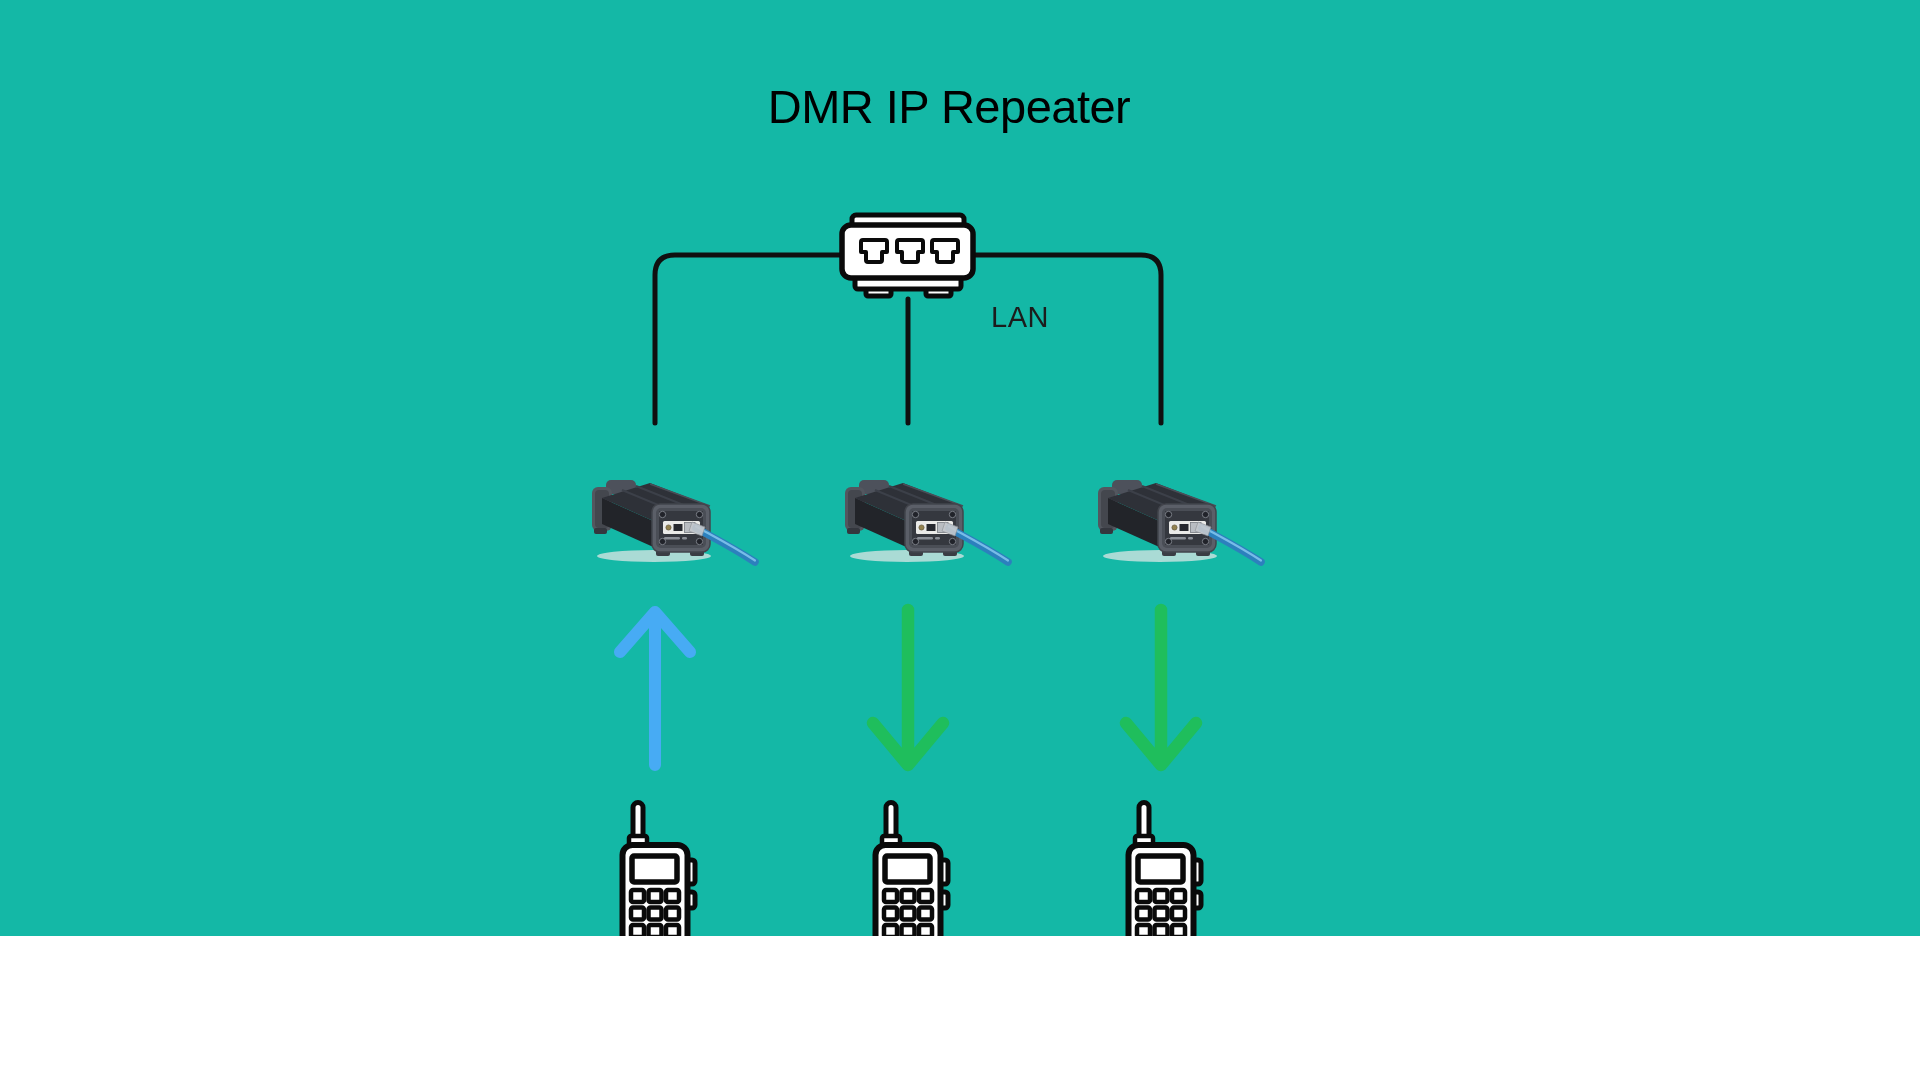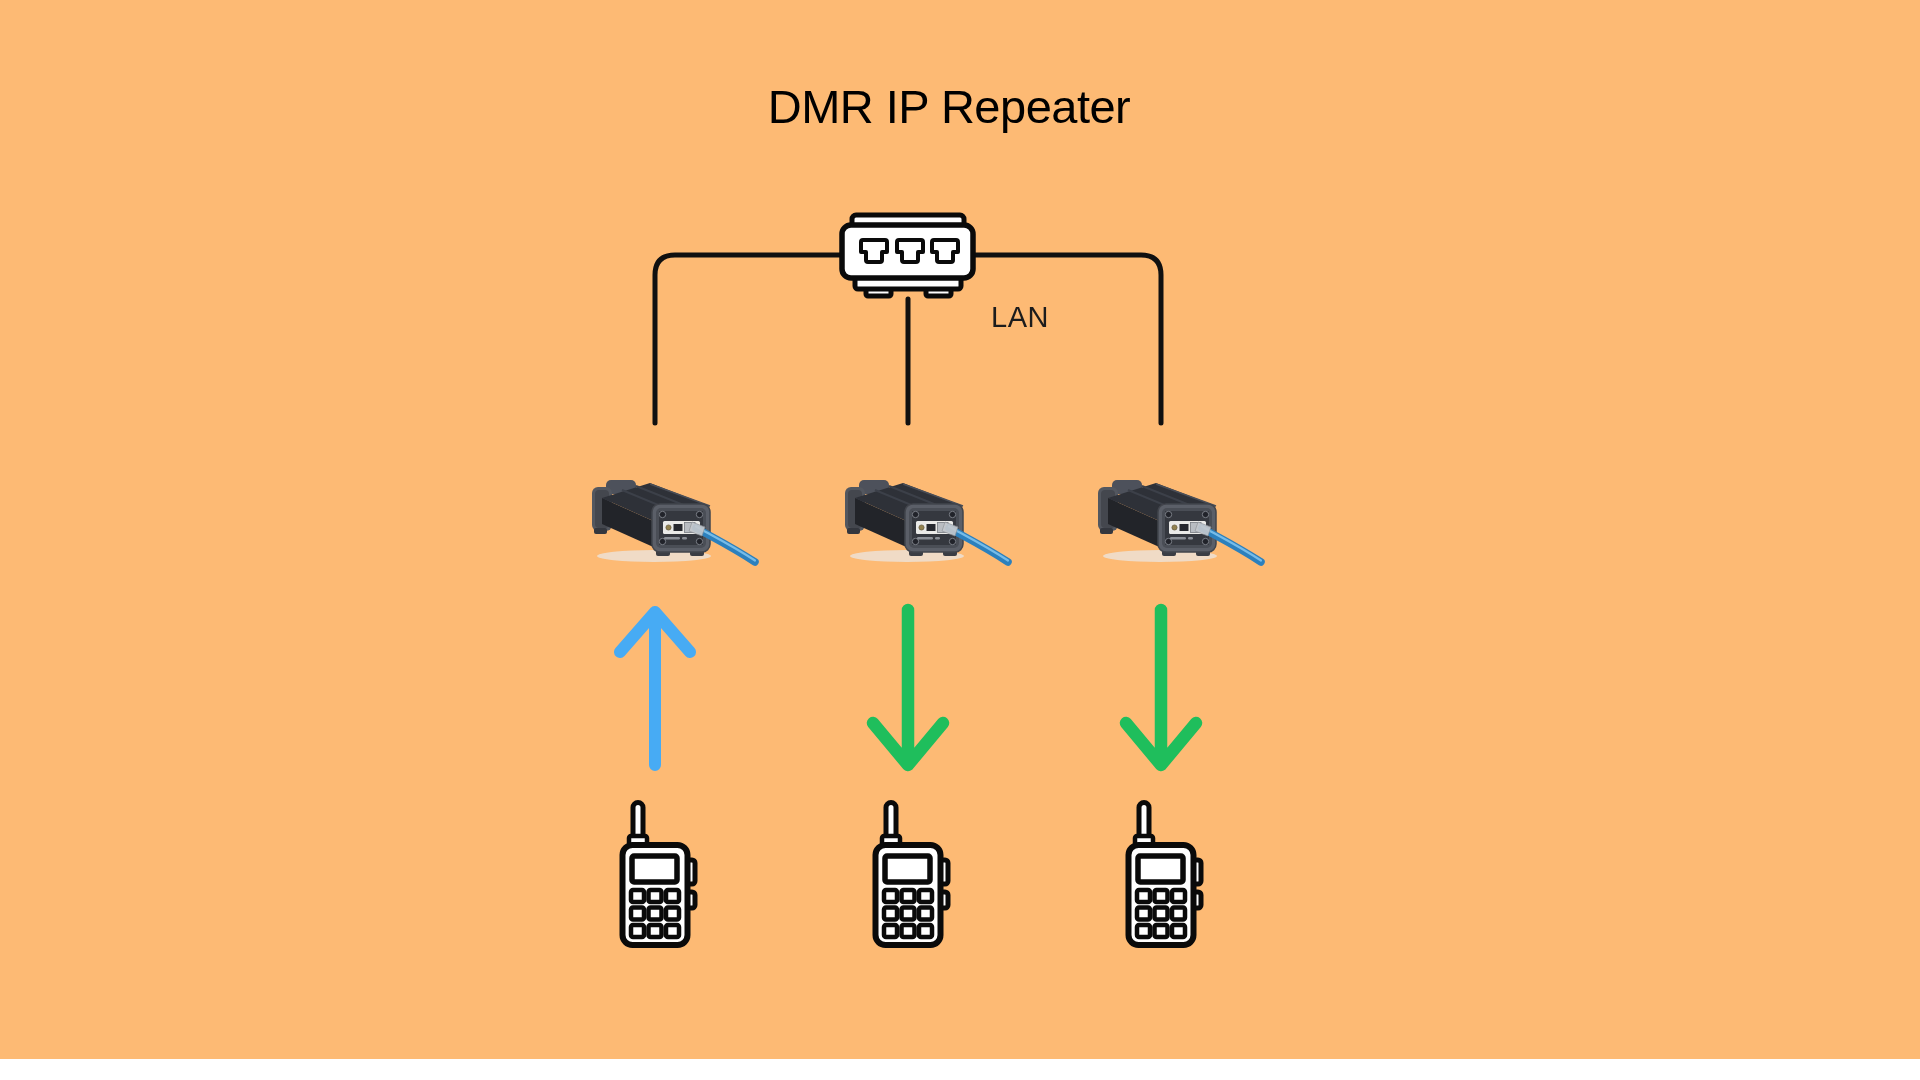--- a/index.html
+++ b/index.html
@@ -1,19 +1,19 @@
 <!DOCTYPE html>
 <html><head>
 <meta charset="utf-8">
 <style>
   html,body{margin:0;padding:0;background:#ffffff;}
   .canvas{
     position:relative;
-    width:1920px;height:1059px;
-    background:#fdba74;
+    width:1920px;height:936px;
+    background:#14b8a6;
     overflow:hidden;
     font-family:"Liberation Sans",sans-serif;
   }
   .diagram-svg{position:absolute;left:0;top:0;width:1920px;height:1080px;}
   .title{
     position:absolute;
     left:949px;top:79px;
     transform:translateX(-50%);
     font-size:47px;
     font-weight:400;

